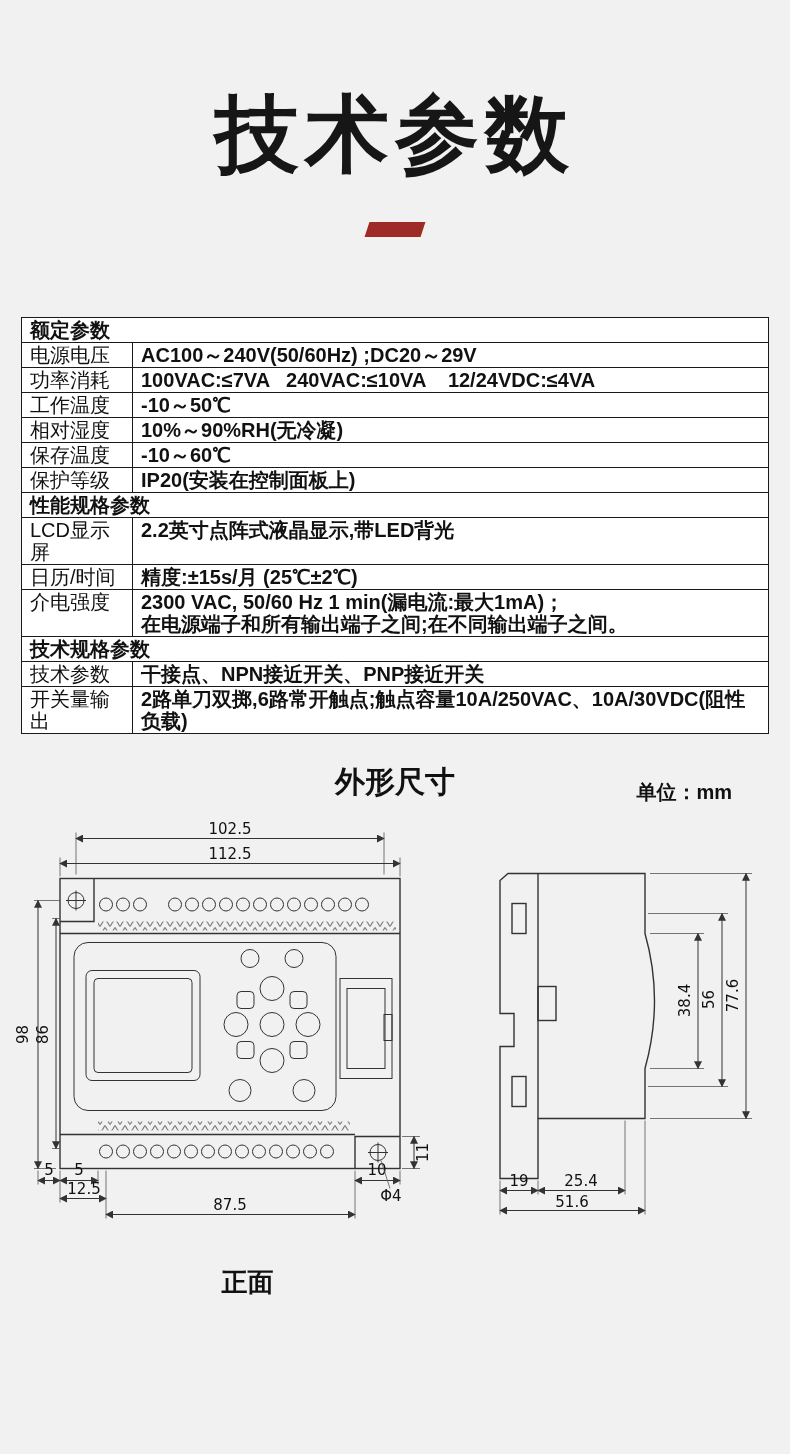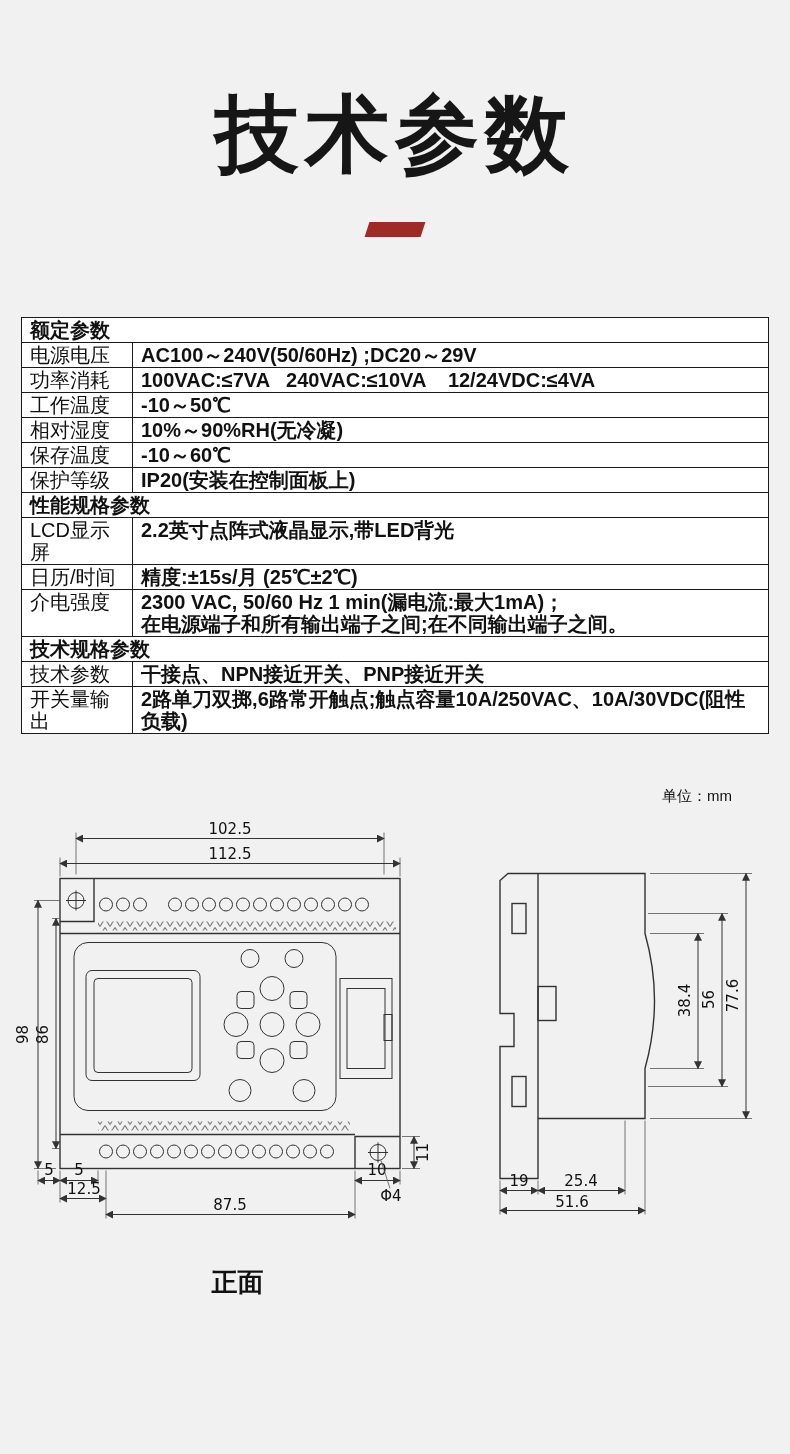--- a/index.html
+++ b/index.html
@@ -12,31 +12,31 @@
   .red-mark { width:56px; height:15px; background:#9e2b25; margin:46px auto 0; transform:skewX(-18deg); }
 
   table.spec { width:748px; margin:80px auto 0; border-collapse:collapse; background:#fff; }
   table.spec td { border:1px solid #1a1a1a; font-size:20px; line-height:22px; padding:1px 8px; vertical-align:top; }
   td.lbl { width:111px; }
   td.val { white-space:pre-wrap;font-weight:bold; }
   tr.sec td { font-weight:600; }
 
   .dims-head { position:relative; margin-top:28px; height:46px; }
   .dims-head h2 { margin:0; text-align:center; font-size:30px; font-weight:700; }
-  .dims-head .unit { position:absolute; right:58px; bottom:2px; font-size:15px; font-weight:400; }
+  .dims-head .unit { position:absolute; right:58px; bottom:2px; font-size:20px; font-weight:700; }
 
   .drawings { display:flex; justify-content:space-between; padding:0 10px; margin-top:8px;align-items:flex-end; }
   svg.draw { display:block; }
   svg.draw text { font-family:"DejaVu Sans", sans-serif; font-size:15px; fill:#111; }
   .outline { stroke:#333; fill:none; stroke-width:1.4; }
   .thin    { stroke:#333; fill:none; stroke-width:1; }
   .dimln   { stroke:#333; stroke-width:1; }
   .extln   { stroke:#555; stroke-width:0.8; }
 
-  .captions { display:flex; justify-content:space-between; padding:0 10px; margin-top:44px; }
+  .captions { display:flex; justify-content:space-between; padding:0 20px; margin-top:44px; }
   .captions .cap { font-size:26px; font-weight:700; text-align:center; }
   .cap.front { width:455px; }
   .cap.side  { width:300px; }
 </style>
 </head>
 <body>
 
 <div class="page">
 
   <h1 class="title">技术参数</h1>
@@ -95,20 +95,21 @@
           <td class="val">干接点、NPN接近开关、PNP接近开关</td>
         </tr>
       <tr>
           <td class="lbl">开关量输出</td>
           <td class="val">2路单刀双掷,6路常开触点;触点容量10A/250VAC、10A/30VDC(阻性负载)</td>
         </tr>
     </tbody>
   </table>
 
   <div class="dims-head">
+    <h2>外形尺寸</h2>
     <span class="unit">单位：mm</span>
   </div>
 
   <div class="drawings">
 
     <svg class="draw" width="455" height="405" viewBox="0 0 455 400">
       <defs>
         <marker id="arF" viewBox="0 0 10 10" refX="9" refY="5" markerWidth="8" markerHeight="8" orient="auto-start-reverse">
           <path d="M0 0L10 5L0 10z" fill="#333"></path>
         </marker>

